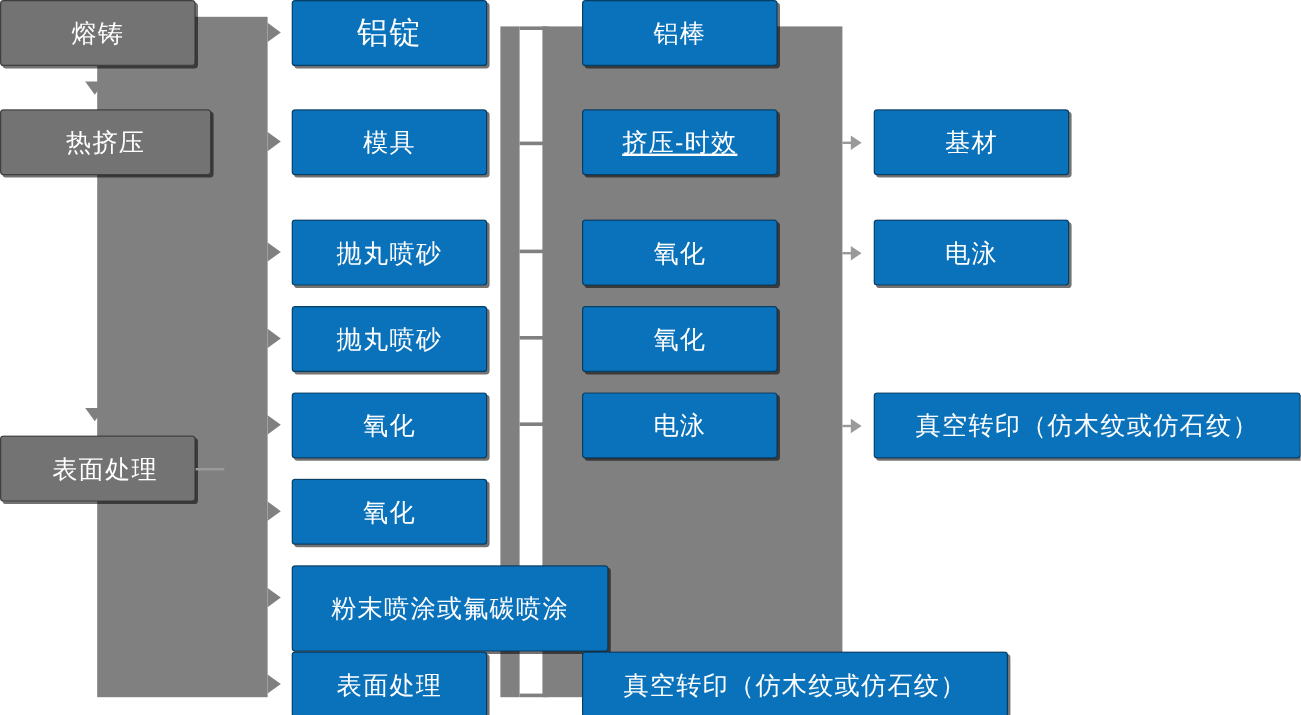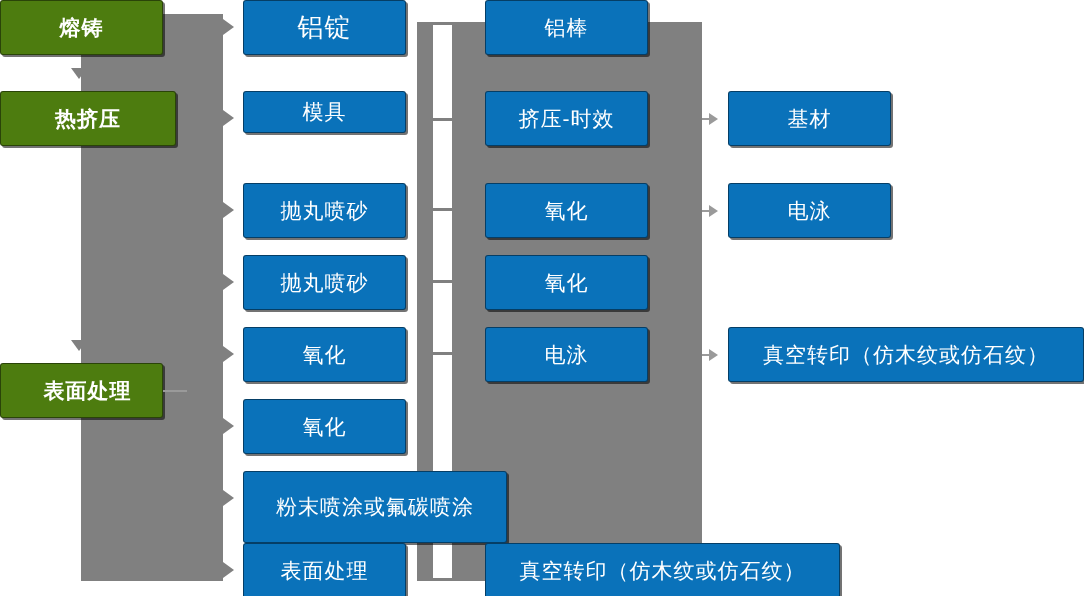--- a/index.html
+++ b/index.html
@@ -19,21 +19,21 @@
     align-items:center;
     justify-content:center;
     color:#ffffff;
     border-radius:3px;
     letter-spacing:1px;
     white-space:nowrap;
     box-shadow:2px 2px 0px rgba(0,0,0,0.55);
     border:1px solid rgba(0,0,0,0.45);
     z-index:5;
   }
-  .node.dark{ background:#4d7c0f;font-weight:bold; }
+  .node.dark{ background:#737373; }
   .node.light{ background:#0A72BA; }
 
   
   .gray{
     position:absolute;
     background:#808080;
     z-index:1;
   }
   .gray-arrow{
     position:absolute;
@@ -119,21 +119,21 @@
   <div class="node dark" style="left:0px; top:91px; width:176px; height:55px; font-size:21px;">
     <span>热挤压</span>
   </div>
   <div class="node dark" style="left:0px; top:363px; width:163px; height:55px; font-size:21px;padding-left:12px;">
     <span>表面处理</span>
   </div>
 
   <div class="node light" style="left:243px; top:0px; width:163px; height:55px; font-size:26px;">
     <span>铝锭</span>
   </div>
-  <div class="node light" style="left:243px; top:91px; width:163px; height:42px; font-size:21px;">
+  <div class="node light" style="left:243px; top:91px; width:163px; height:55px; font-size:21px;">
     <span>模具</span>
   </div>
   <div class="node light" style="left:243px; top:183px; width:163px; height:55px; font-size:21px;">
     <span>抛丸喷砂</span>
   </div>
   <div class="node light" style="left:243px; top:255px; width:163px; height:55px; font-size:21px;">
     <span>抛丸喷砂</span>
   </div>
   <div class="node light" style="left:243px; top:327px; width:163px; height:55px; font-size:21px;">
     <span>氧化</span>
@@ -144,21 +144,21 @@
   <div class="node light" style="left:243px; top:471px; width:264px; height:72px; font-size:21px;">
     <span>粉末喷涂或氟碳喷涂</span>
   </div>
   <div class="node light" style="left:243px; top:543px; width:163px; height:55px; font-size:21px;">
     <span>表面处理</span>
   </div>
 
   <div class="node light" style="left:485px; top:0px; width:163px; height:55px; font-size:21px;">
     <span>铝棒</span>
   </div>
-  <div class="node light" style="left:485px; top:91px; width:163px; height:55px; font-size:21px;">
+  <div class="node light" style="left:485px; top:91px; width:163px; height:55px; font-size:21px;text-decoration:underline;">
     <span>挤压-时效</span>
   </div>
   <div class="node light" style="left:485px; top:183px; width:163px; height:55px; font-size:21px;">
     <span>氧化</span>
   </div>
   <div class="node light" style="left:485px; top:255px; width:163px; height:55px; font-size:21px;">
     <span>氧化</span>
   </div>
   <div class="node light" style="left:485px; top:327px; width:163px; height:55px; font-size:21px;">
     <span>电泳</span>

